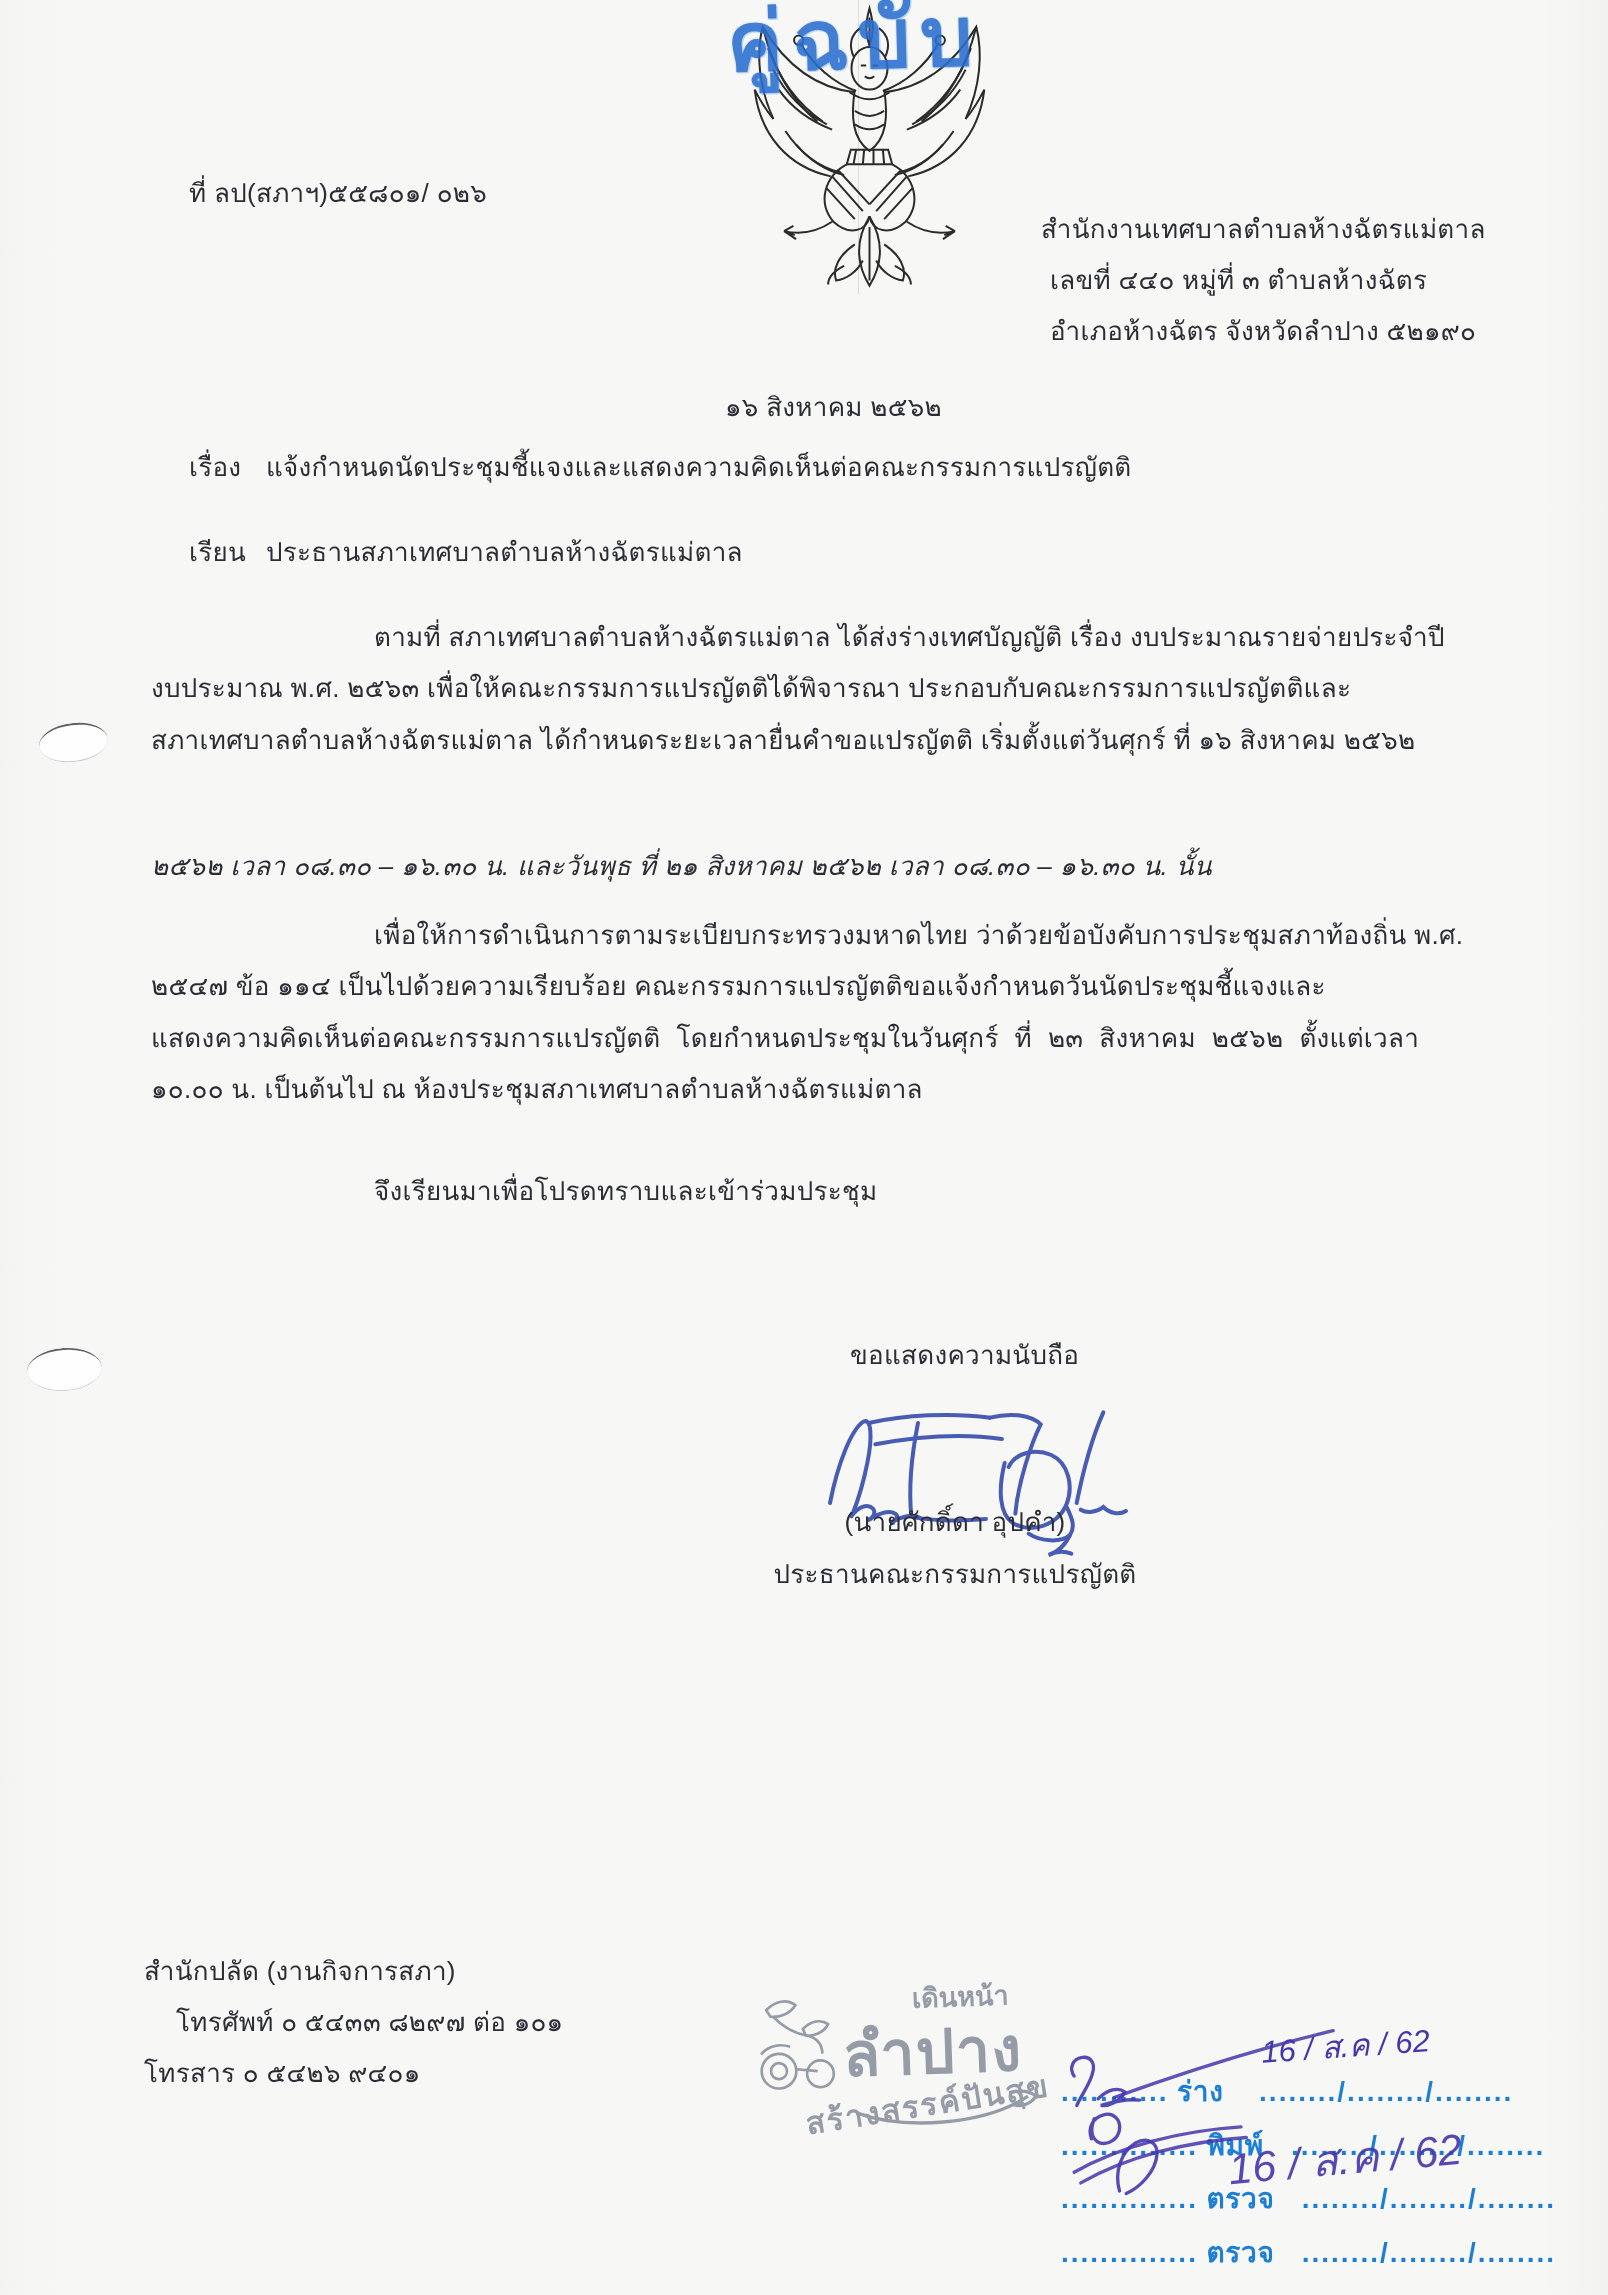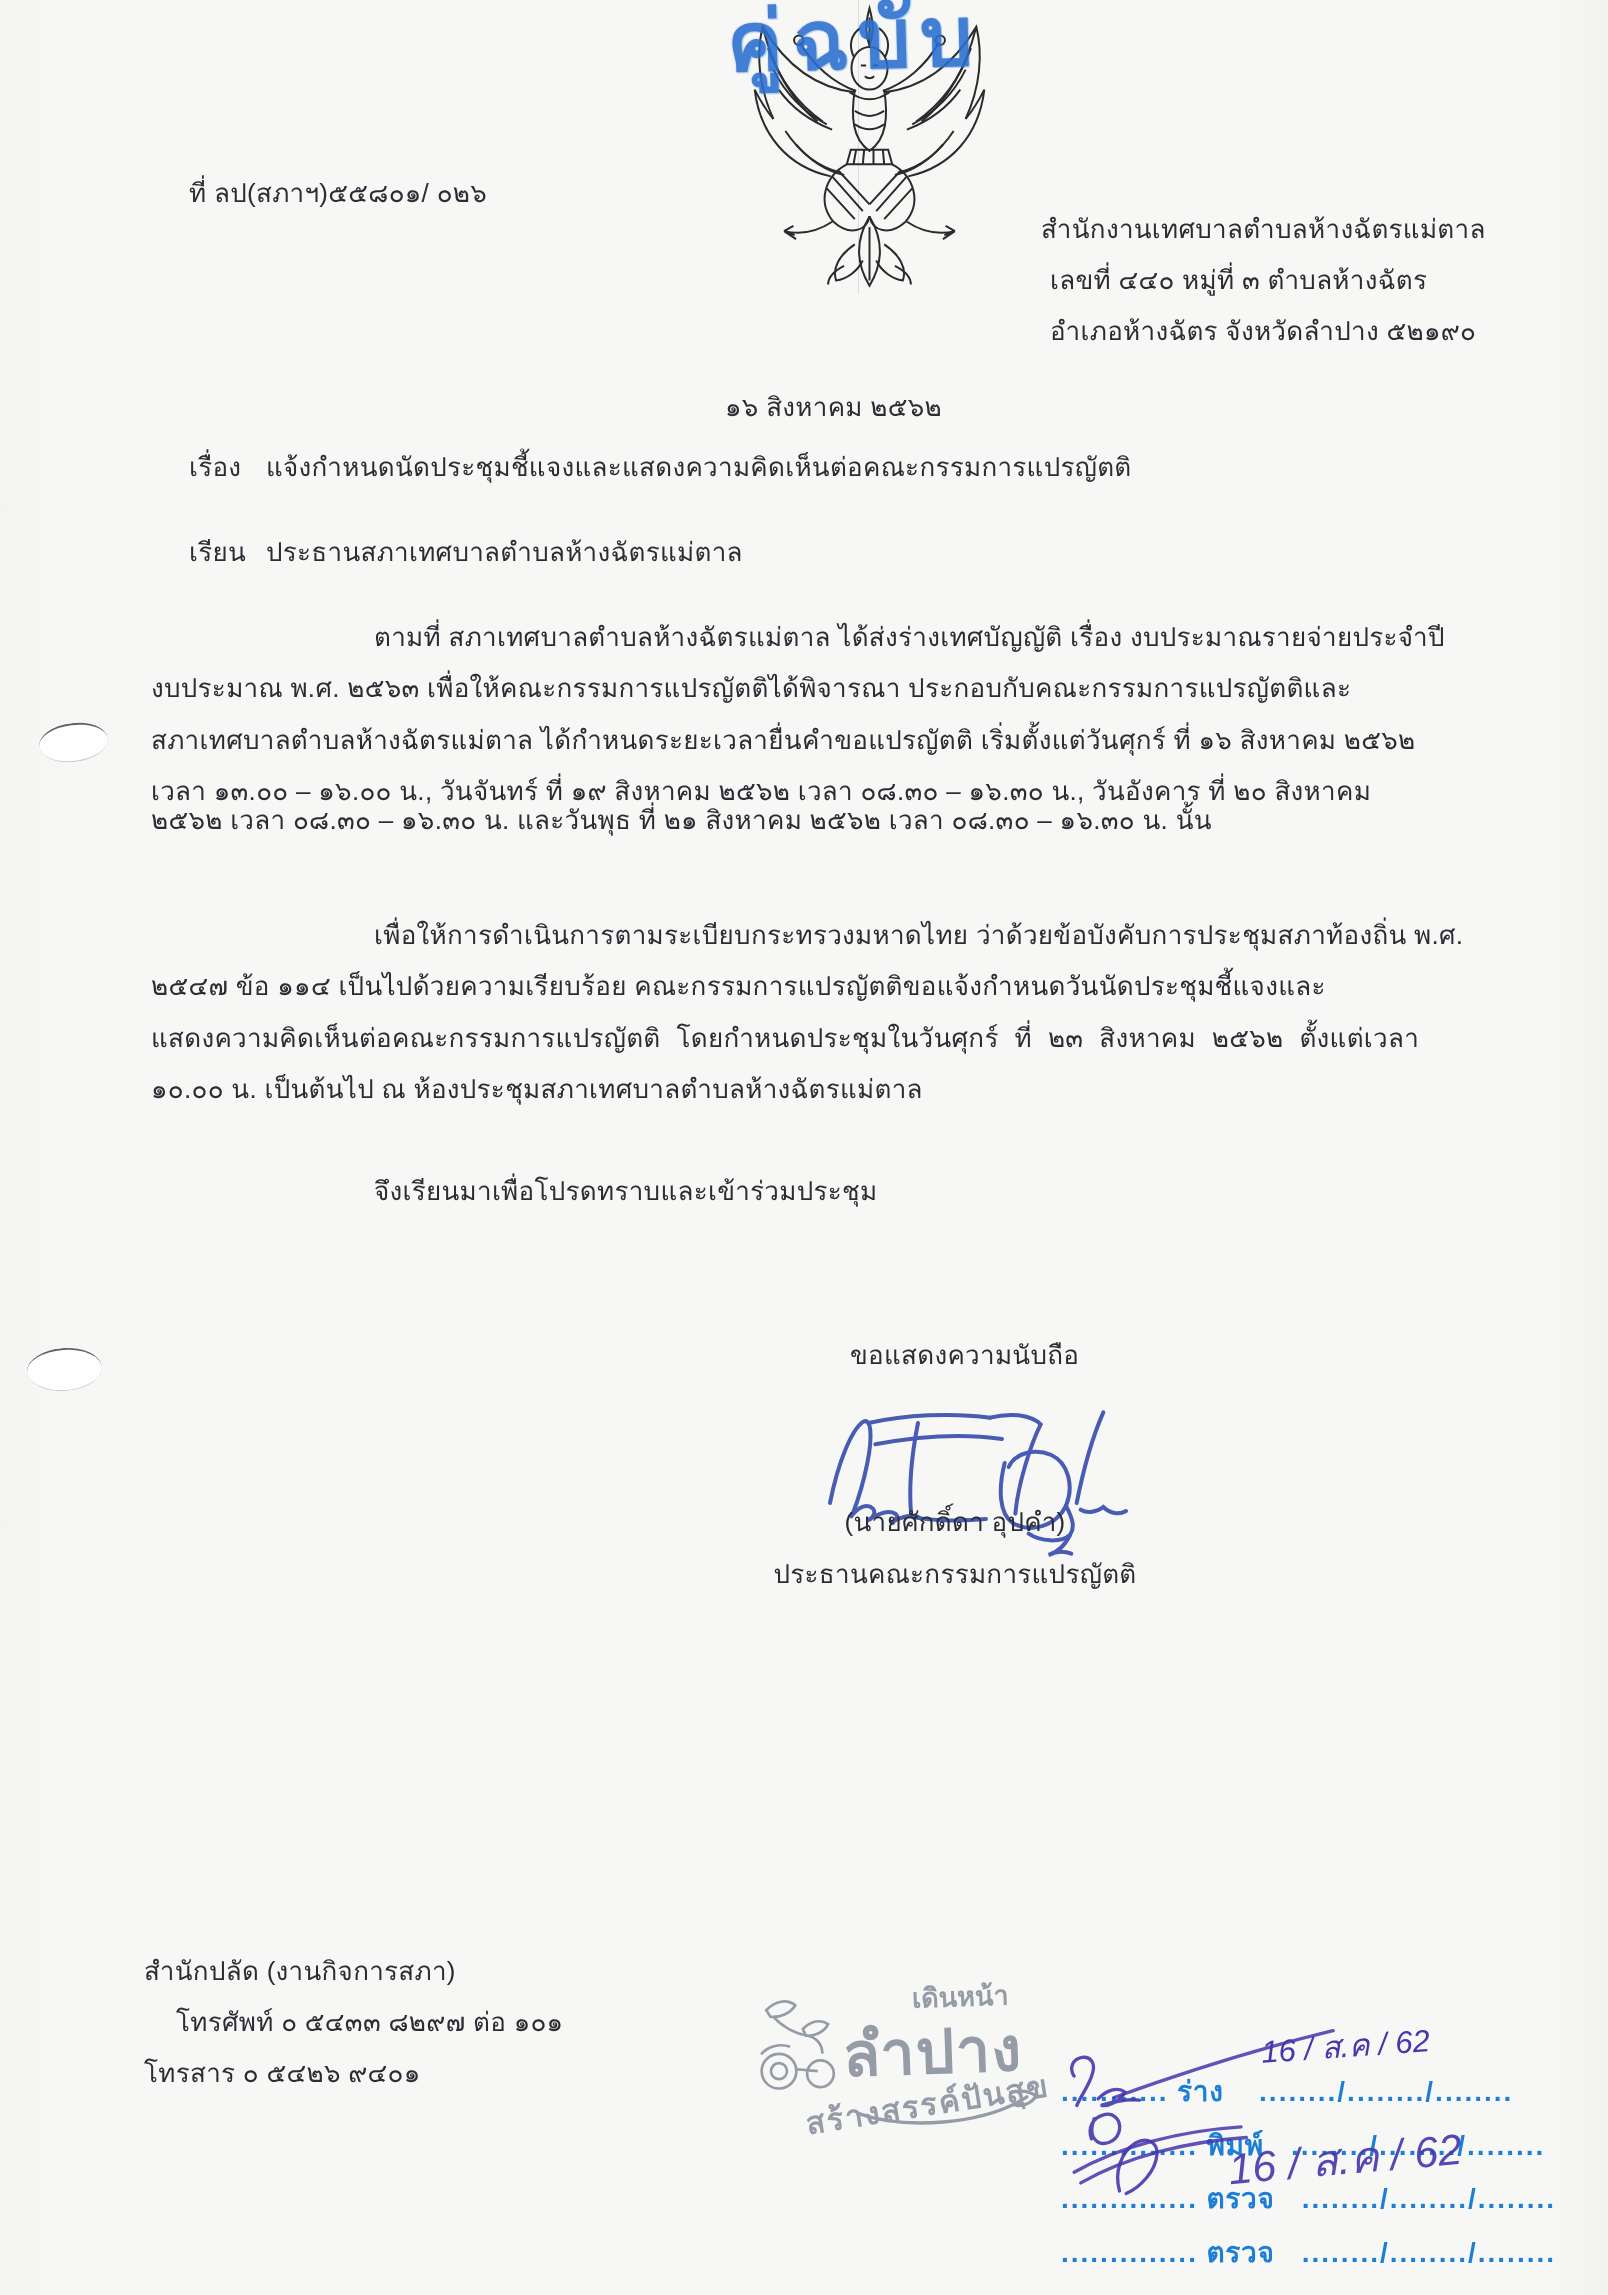--- a/index.html
+++ b/index.html
@@ -116,22 +116,21 @@
 
   <div class="t doc" style="left:189px;top:446px;">เรื่อง</div>
   <div class="t doc" style="left:266px;top:446px;">แจ้งกำหนดนัดประชุมชี้แจงและแสดงความคิดเห็นต่อคณะกรรมการแปรญัตติ</div>
 
   <div class="t doc" style="left:189px;top:531px;">เรียน</div>
   <div class="t doc" style="left:266px;top:531px;">ประธานสภาเทศบาลตำบลห้างฉัตรแม่ตาล</div>
 
   <div class="t doc" style="left:374px;top:616px;">ตามที่ สภาเทศบาลตำบลห้างฉัตรแม่ตาล  ได้ส่งร่างเทศบัญญัติ เรื่อง งบประมาณรายจ่ายประจำปี</div>
   <div class="t doc" style="left:151px;top:667px;">งบประมาณ พ.ศ. ๒๕๖๓ เพื่อให้คณะกรรมการแปรญัตติได้พิจารณา ประกอบกับคณะกรรมการแปรญัตติและ</div>
   <div class="t doc" style="left:151px;top:719px;">สภาเทศบาลตำบลห้างฉัตรแม่ตาล ได้กำหนดระยะเวลายื่นคำขอแปรญัตติ เริ่มตั้งแต่วันศุกร์ ที่ ๑๖ สิงหาคม ๒๕๖๒</div>
-  <div class="t doc" style="left:151px;top:770px;">เวลา ๑๓.๐๐ – ๑๖.๐๐ น., วันจันทร์ ที่ ๑๙ สิงหาคม ๒๕๖๒ เวลา ๐๘.๓๐ – ๑๖.๓๐ น., วันอังคาร ที่ ๒๐ สิงหาคม</div>
-  <div class="t doc" style="left:151px;top:799px;">๒๕๖๒  เวลา ๐๘.๓๐ – ๑๖.๓๐ น. และวันพุธ ที่ ๒๑ สิงหาคม ๒๕๖๒ เวลา  ๐๘.๓๐ – ๑๖.๓๐ น. นั้น</div>
+  <div class="t doc" style="left:151px;top:845px;font-style:italic;">๒๕๖๒  เวลา ๐๘.๓๐ – ๑๖.๓๐ น. และวันพุธ ที่ ๒๑ สิงหาคม ๒๕๖๒ เวลา  ๐๘.๓๐ – ๑๖.๓๐ น. นั้น</div>
 
   <div class="t doc" style="left:374px;top:914px;">เพื่อให้การดำเนินการตามระเบียบกระทรวงมหาดไทย ว่าด้วยข้อบังคับการประชุมสภาท้องถิ่น พ.ศ.</div>
   <div class="t doc" style="left:151px;top:965px;">๒๕๔๗ ข้อ ๑๑๔ เป็นไปด้วยความเรียบร้อย คณะกรรมการแปรญัตติขอแจ้งกำหนดวันนัดประชุมชี้แจงและ</div>
   <div class="t doc" style="left:151px;top:1017px;font-family:Liberation Mono, monospace;">แสดงความคิดเห็นต่อคณะกรรมการแปรญัตติ โดยกำหนดประชุมในวันศุกร์ ที่ ๒๓ สิงหาคม ๒๕๖๒ ตั้งแต่เวลา</div>
   <div class="t doc" style="left:151px;top:1068px;">๑๐.๐๐ น. เป็นต้นไป ณ ห้องประชุมสภาเทศบาลตำบลห้างฉัตรแม่ตาล</div>
 
   <div class="t doc" style="left:374px;top:1170px;">จึงเรียนมาเพื่อโปรดทราบและเข้าร่วมประชุม</div>
 
   <div class="t doc" style="left:850px;top:1334px;">ขอแสดงความนับถือ</div>
 

